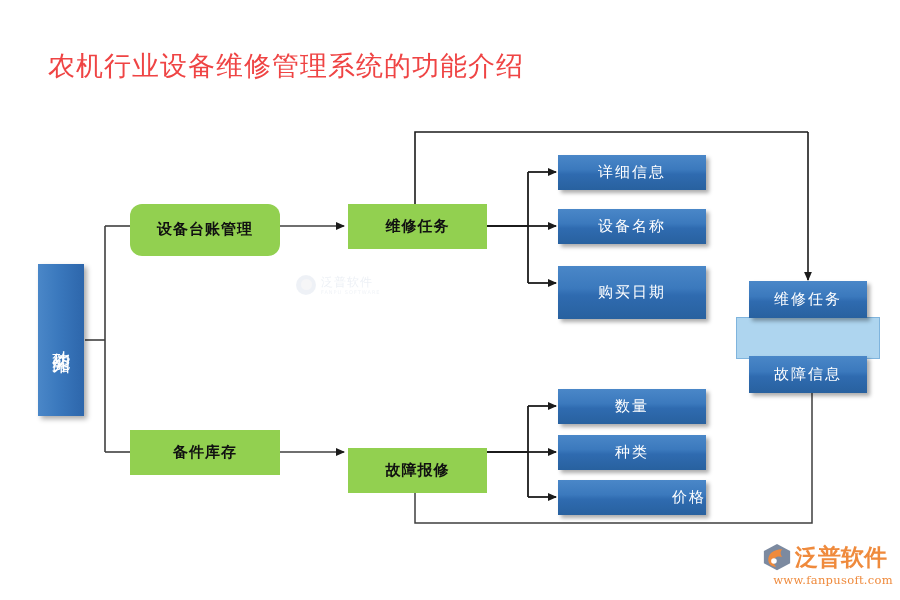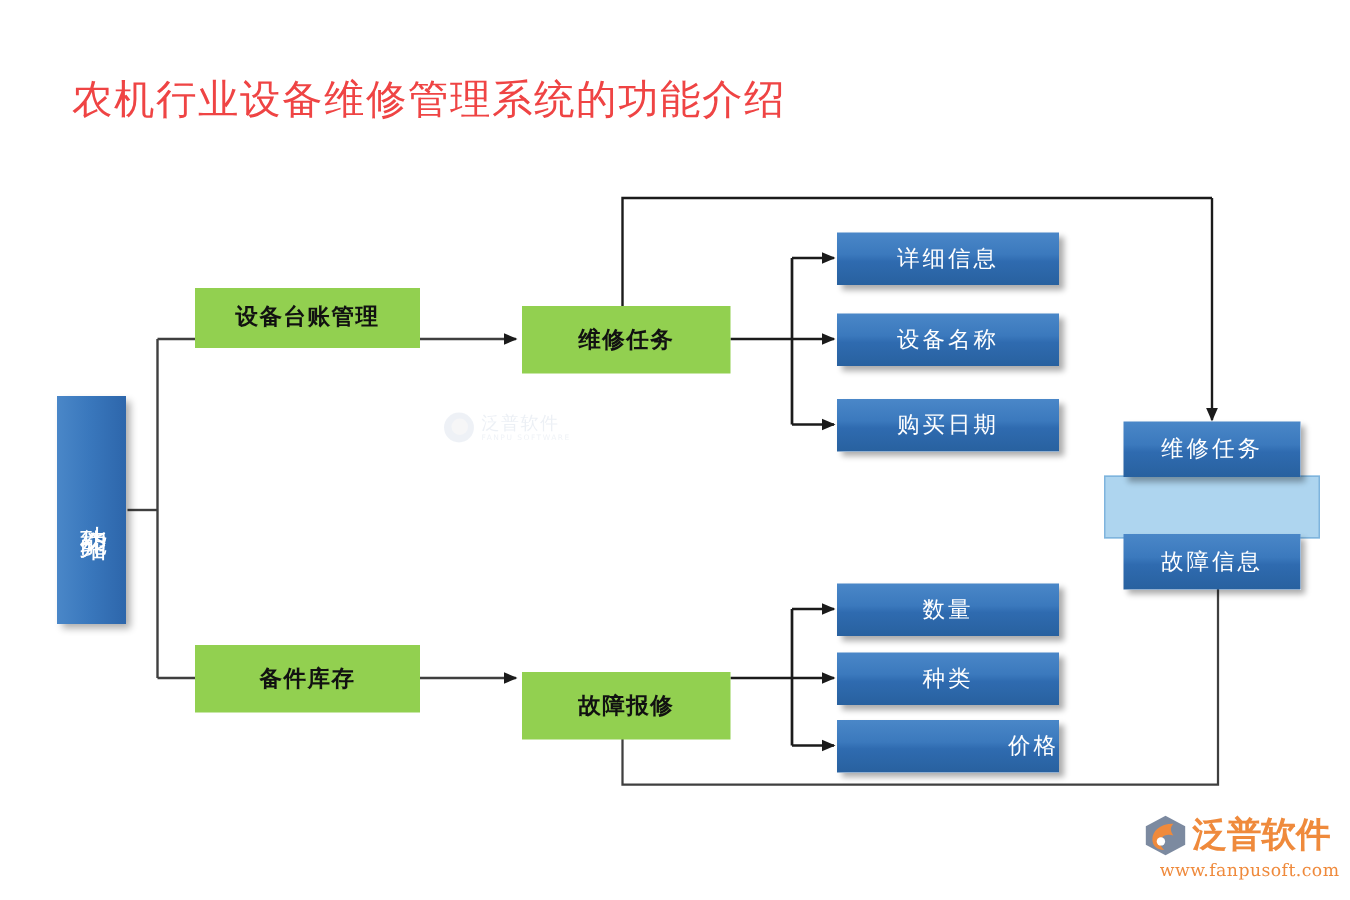--- a/index.html
+++ b/index.html
@@ -159,21 +159,21 @@
 
     <g stroke="#3f3f3f" stroke-width="1.5" fill="none">
       <path d="M415,475 L415,523 L812,523 L812,375"></path>
     </g>
   </svg>
 
   <div class="node node-blue-left" style="left:38px;top:264px;width:46px;height:152px;">
     <span>功能介绍</span>
   </div>
 
-  <div class="node node-green" style="left:130px;top:192px;width:150px;height:40px;">
+  <div class="node node-green" style="left:130px;top:204px;width:150px;height:52px;border-radius:12px;">
     <span>设备台账管理</span>
   </div>
 
   <div class="node node-green" style="left:130px;top:430px;width:150px;height:45px;">
     <span>备件库存</span>
   </div>
 
   <div class="node node-green" style="left:348px;top:204px;width:139px;height:45px;">
     <span>维修任务</span>
   </div>
@@ -181,21 +181,21 @@
   <div class="node node-green" style="left:348px;top:448px;width:139px;height:45px;">
     <span>故障报修</span>
   </div>
 
   <div class="node node-blue" style="left:558px;top:209px;width:148px;height:35px;">
     <span>设备名称</span>
   </div>
   <div class="node node-blue" style="left:558px;top:155px;width:148px;height:35px;">
     <span>详细信息</span>
   </div>
-  <div class="node node-blue" style="left:558px;top:266px;width:148px;height:35px;">
+  <div class="node node-blue" style="left:558px;top:266px;width:148px;height:53px;">
     <span>购买日期</span>
   </div>
 
   <div class="node node-blue" style="left:558px;top:389px;width:148px;height:35px;">
     <span>数量</span>
   </div>
   <div class="node node-blue" style="left:558px;top:435px;width:148px;height:35px;">
     <span>种类</span>
   </div>
   <div class="node node-blue" style="left:558px;top:480px;width:148px;height:35px;justify-content:flex-end;">

